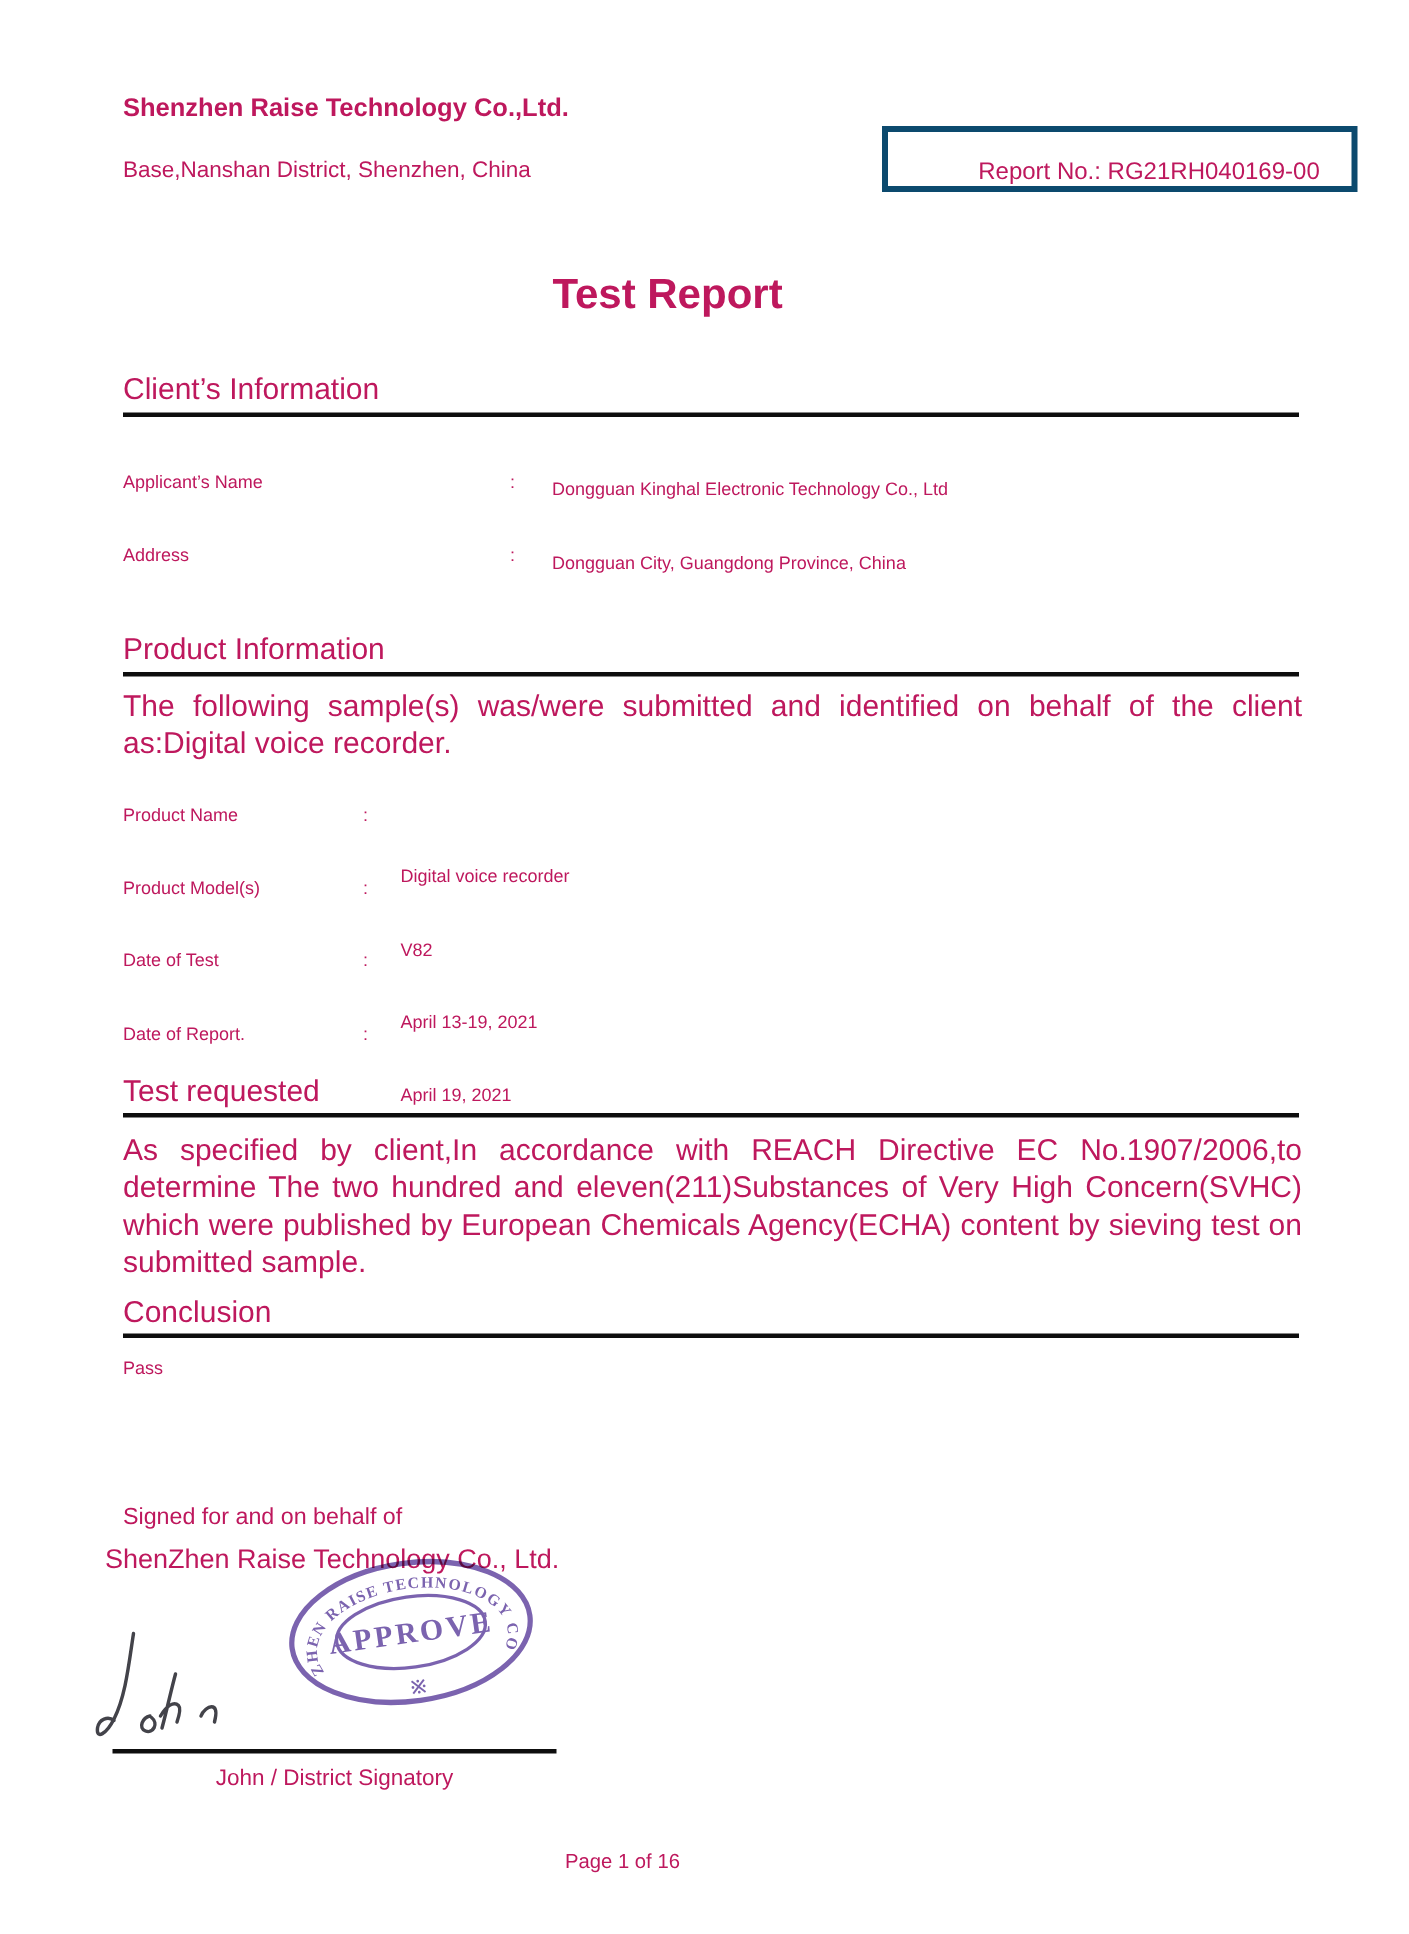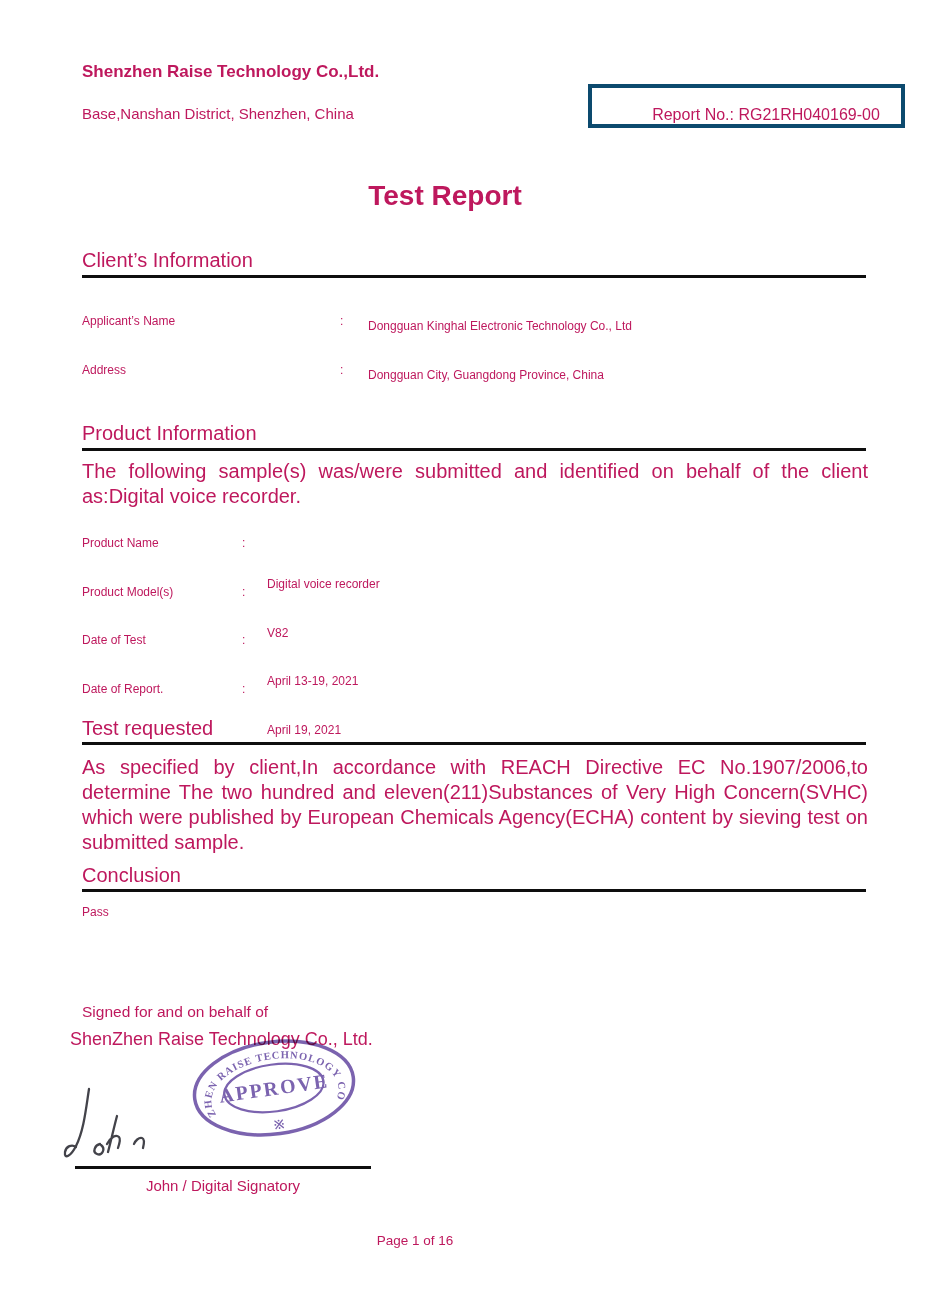--- a/index.html
+++ b/index.html
@@ -145,17 +145,17 @@
   </svg>
 
   <svg class="abs signature-svg" viewBox="0 0 125 84">
     <path d="M27,3 C24,22 22,44 14,60 C9,70 2,74 3,66 C4,60 10,58 14,61"></path>
     <path d="M38,58 c-5,1 -8,8 -3,10 c5,2 9,-5 4,-9"></path>
     <path d="M55,30 c-3,11 -6,25 -9,36 m-1,-8 c4,-7 9,-10 12,-7 c2,2 0,8 -1,11"></path>
     <path d="M72,58 c1,-3 5,-7 8,-6 c3,1 2,6 1,10"></path>
   </svg>
 
   <div class="abs sig-line"></div>
-  <div class="abs signatory">John / Digital Signatory</div>
+  <div class="abs signatory">John / District Signatory</div>
 
   <div class="abs footer">Page 1 of 16</div>
 
 </div>
 
 </body></html>

